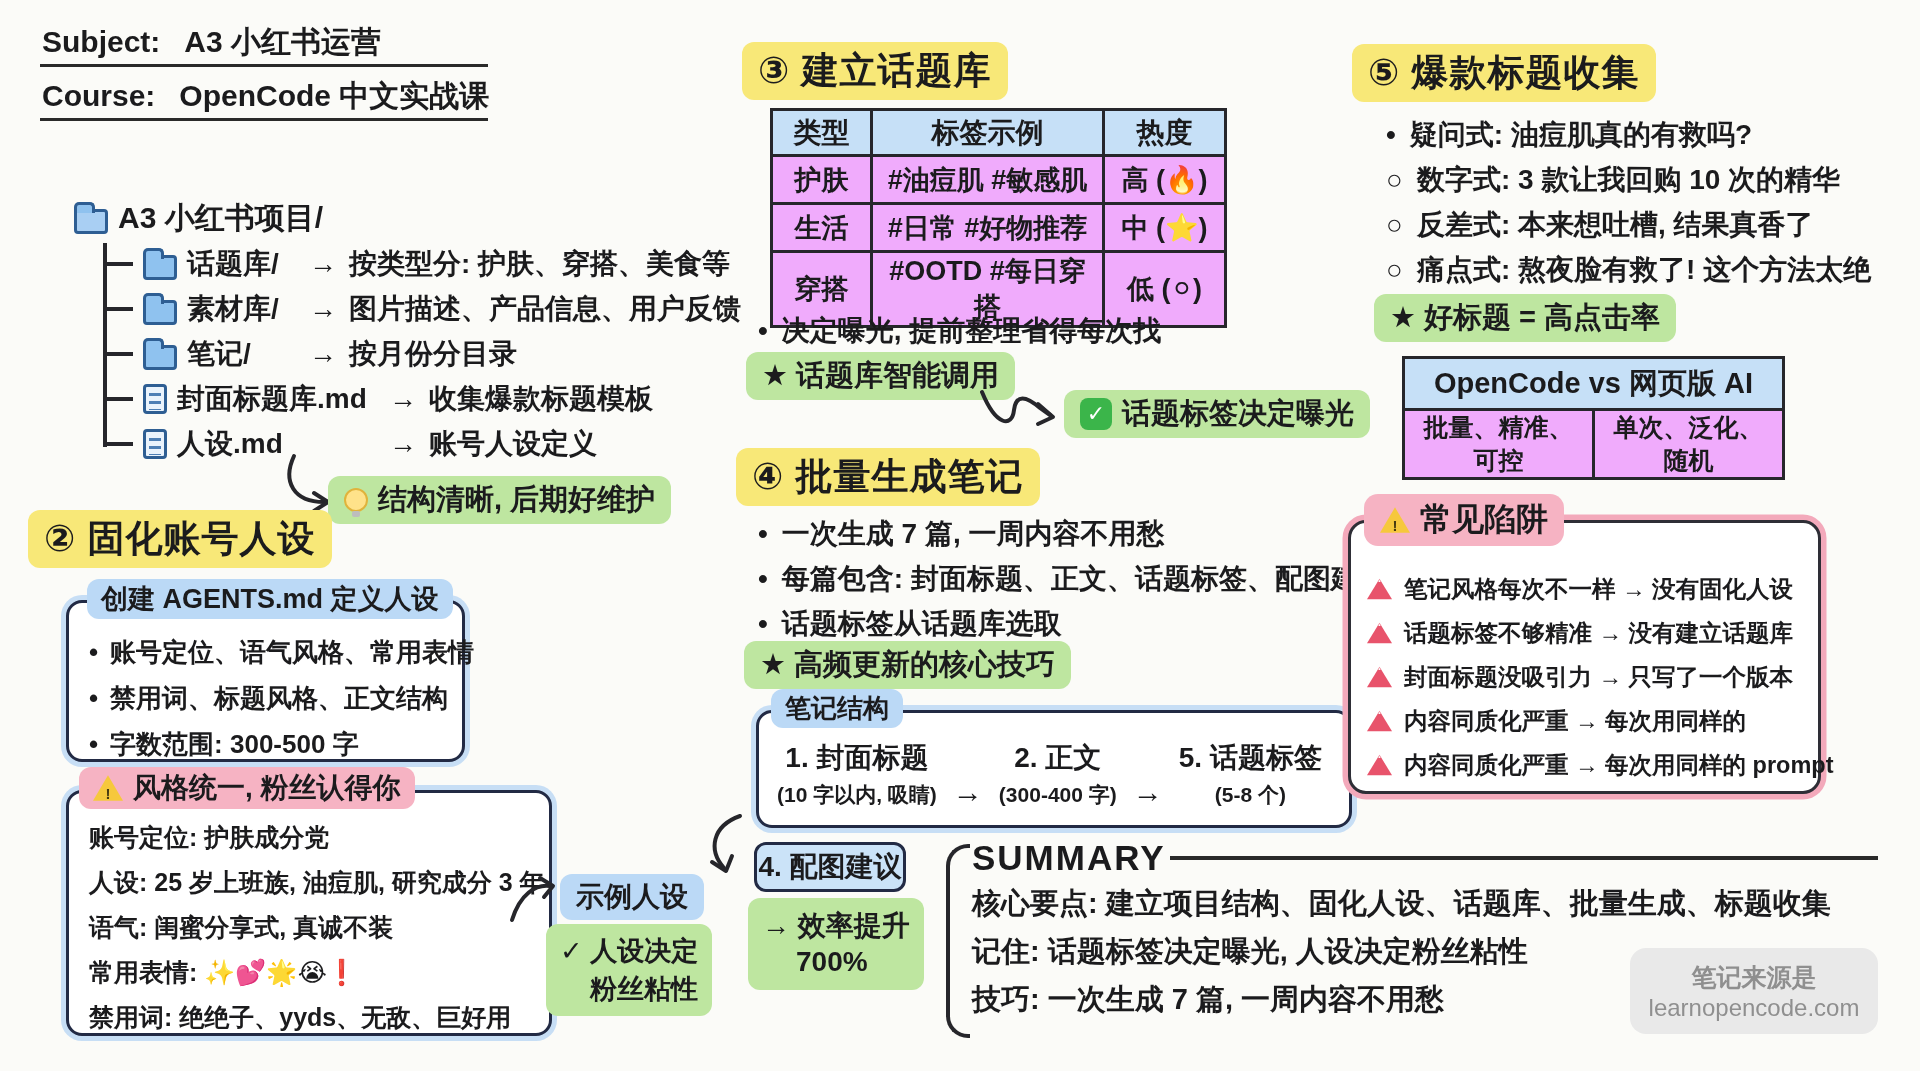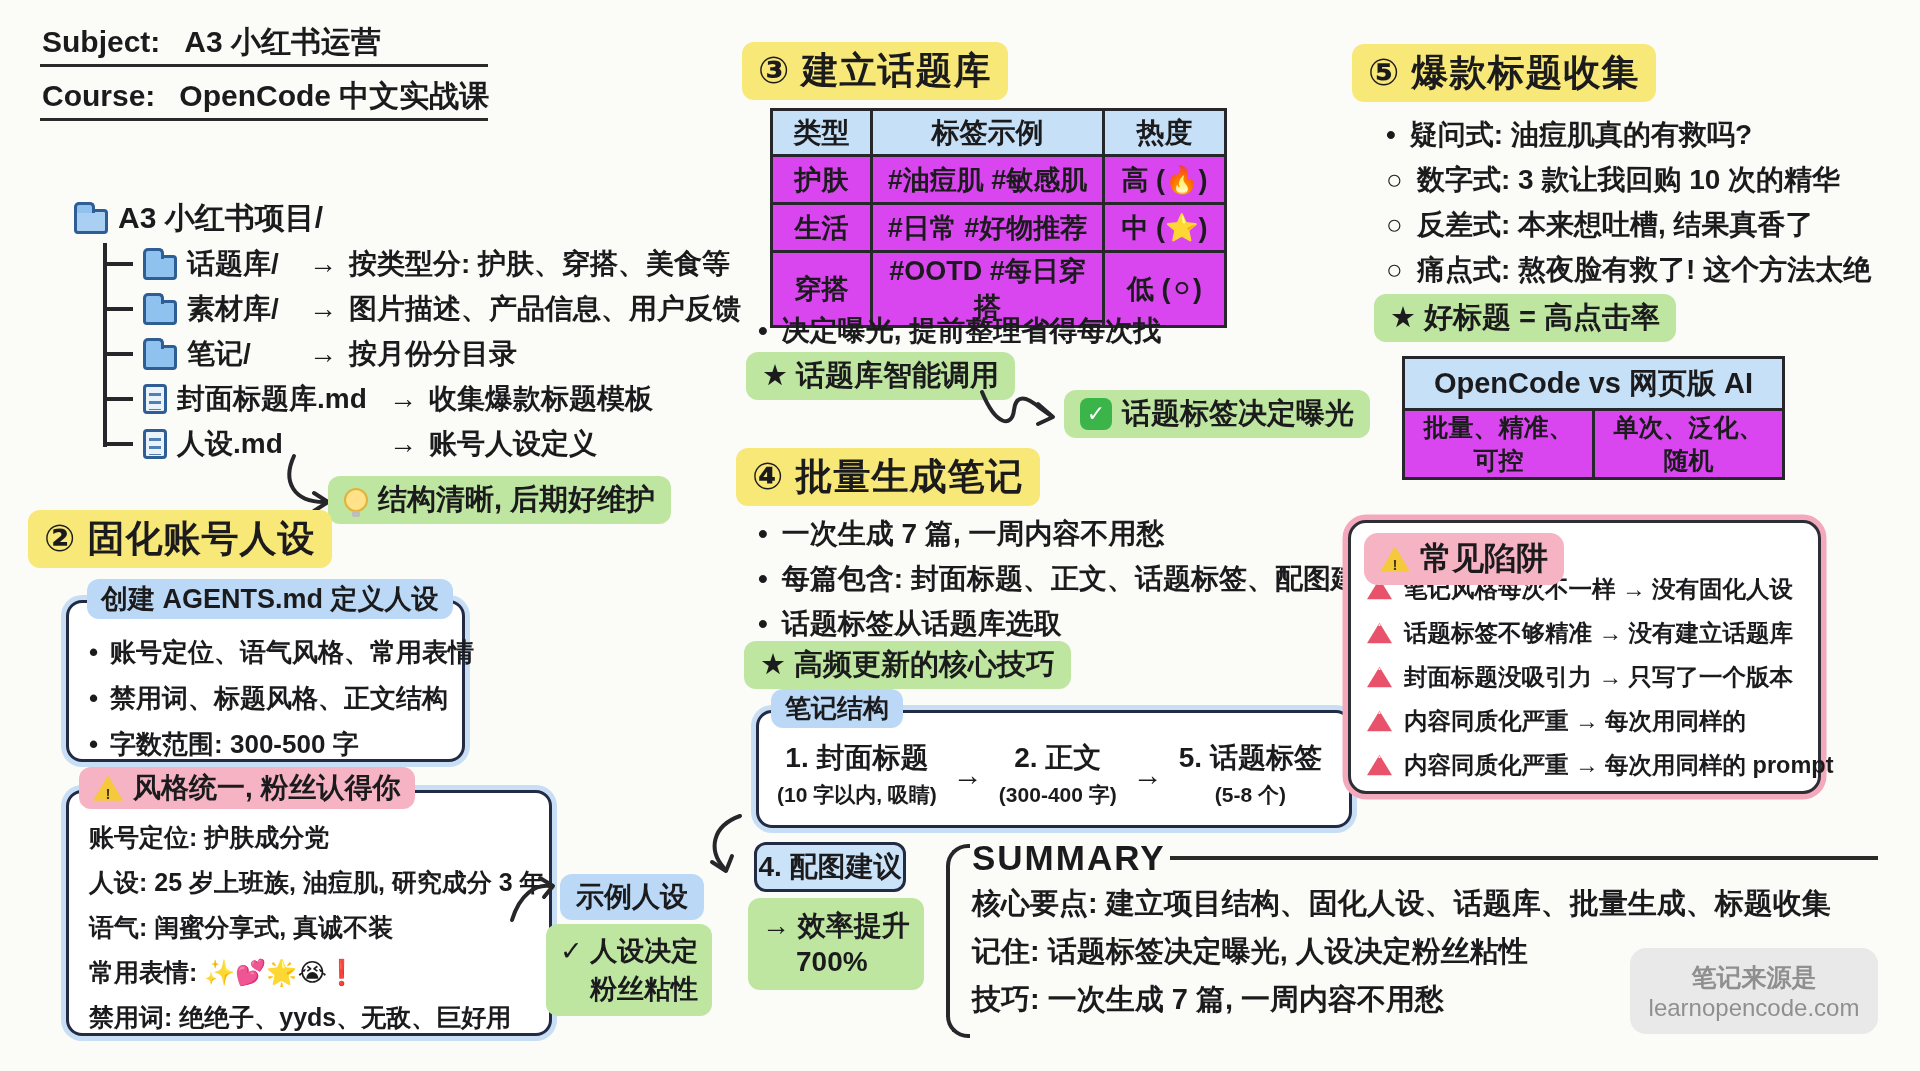--- a/index.html
+++ b/index.html
@@ -63,53 +63,53 @@
 
   
   .callbox{ position:absolute; background:#fff; border:3.5px solid #222A44; border-radius:16px;
     box-shadow:0 0 0 5px #C7DEF5; }
   .box-tag{ position:absolute; font-size:27px; border-radius:12px; padding:2px 14px; z-index:2; }
   .brow{ display:flex; align-items:center; font-size:26px; font-weight:700; line-height:46px; white-space:nowrap; }
   .bmark{ margin-right:12px; }
   .pline{ font-size:25px; font-weight:700; line-height:45px; white-space:nowrap; }
 
   
-  table{ border-collapse:collapse; background:#d946ef; }
+  table{ border-collapse:collapse; background:#f0abfc; }
   th,td{ border:3.5px solid #26262b; text-align:center; font-weight:700; padding:0 10px; }
   .topic-table th{ background:#C6E0F7; font-size:28px; height:46px; }
   .topic-table td{ font-size:27px; height:48px; }
   .vs-table th{ background:#C6E0F7; font-size:29px; height:52px; }
   .vs-table td{ font-size:25px; height:52px; width:190px; }
 
   .bullet-line{ position:absolute; display:flex; align-items:center; font-size:28px; font-weight:700; white-space:nowrap; }
   .bullet-line .bmark{ margin-right:14px; }
 
   
-  .steps{ display:flex; align-items:center; padding:26px 10px 0 18px; gap:16px; }
+  .steps{ display:flex; align-items:flex-end; padding:26px 10px 0 18px; gap:16px; }
   .step{ display:flex; flex-direction:column; align-items:center; }
   .step-label{ font-size:28px; font-weight:700; white-space:nowrap; }
   .step-sub{ font-size:21px; font-weight:700; margin-top:4px; white-space:nowrap; }
   .step-arrow{ font-size:30px; font-weight:700; padding-top:2px; }
 
   .step4box{ position:absolute; background:#CBE3F8; border:3.5px solid #222A44; border-radius:12px;
     display:flex; align-items:center; justify-content:center; font-size:28px; font-weight:800; }
   .resultbox{ position:absolute; background:#BEE6A0; border-radius:12px; padding:10px 14px;
     font-size:28px; font-weight:800; line-height:36px; }
   .result-l2{ padding-left:34px; }
 
   
   .sum-bracket{ position:absolute; width:24px; height:194px; border-left:4px solid #26262b;
     border-top:4px solid #26262b; border-bottom:4px solid #26262b; border-radius:22px 0 0 22px; }
   .sum-title{ position:absolute; font-size:35px; font-weight:800; letter-spacing:2px; }
   .sum-line{ position:absolute; font-size:29px; font-weight:700; white-space:nowrap;text-align:center; }
 
   
   .pitbox{ position:absolute; background:#fff; border:3.5px solid #2E2E36; border-radius:18px;
     box-shadow:0 0 0 5.5px #F3A9BB; }
-  .pit-title{ position:absolute; z-index:2; font-size:32px; border-radius:14px; padding:4px 16px;margin-top:39px; }
+  .pit-title{ position:absolute; z-index:2; font-size:32px; border-radius:14px; padding:4px 16px; }
   .pit-items{ padding:44px 10px 0 16px; }
   .pit-row{ display:flex; align-items:center; gap:12px; font-size:23.5px; font-weight:700;
     line-height:44px; white-space:nowrap; }
 
   .watermark{ position:absolute; background:#E9E9E9; border-radius:16px; color:#8F8F8F;
     display:flex; flex-direction:column; align-items:center; justify-content:center; }
   .wm1{ font-size:25px; font-weight:700; }
   .wm2{ font-size:24px; }
 
   .sticky{ position:absolute; background:#BEE6A0; border-radius:12px; padding:8px 14px;

